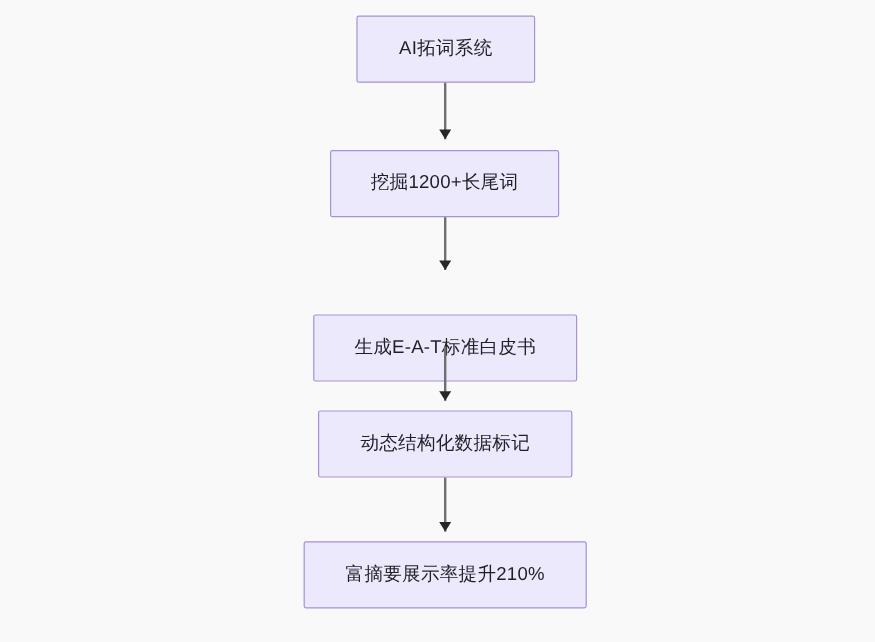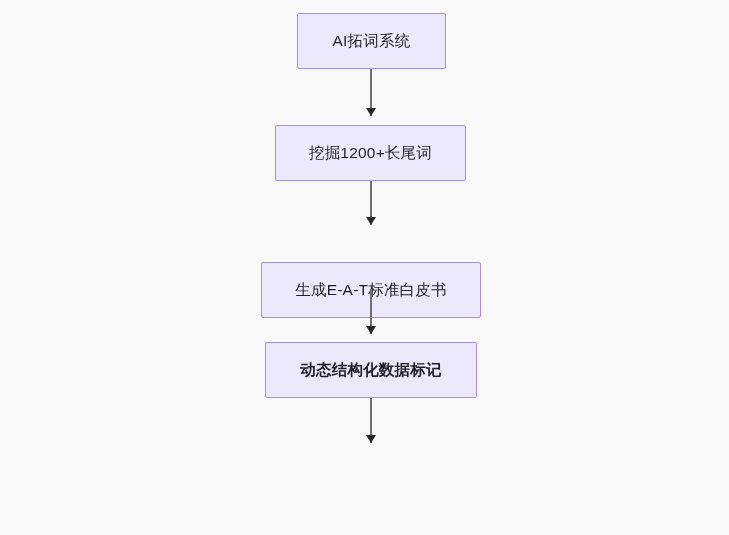--- a/index.html
+++ b/index.html
@@ -70,24 +70,27 @@
   </div>
 
   <div class="node" style="left: 275px; top: 125px; width: 191px; height: 56px; align-items: center;">
     <span class="node-label">挖掘1200+长尾词</span>
   </div>
 
   <div class="node" style="left: 261px; top: 233px; width: 220px; height: 56px; margin-top: 29px;">
     <span class="node-label">生成E-A-T标准白皮书</span>
   </div>
 
-  <div class="node" style="left: 265px; top: 342px; width: 212px; height: 56px; font-weight: bold;">
+  <div class="node" style="left: 265px; top: 342px; width: 212px; height: 56px;">
     <span class="node-label">动态结构化数据标记</span>
   </div>
 
+  <div class="node" style="left: 253px; top: 451px; width: 236px; height: 56px;">
+    <span class="node-label">富摘要展示率提升210%</span>
+  </div>
 
   <div class="edge" style="left: 371px; top: 69px;">
     <div class="edge-line" style="height: 47px;"></div>
     <div class="edge-arrow" style="top: 38.5px;"></div>
   </div>
 
   <div class="edge" style="left: 371px; top: 181px;">
     <div class="edge-line" style="height: 44px;"></div>
     <div class="edge-arrow" style="top: 35.5px;"></div>
   </div>

